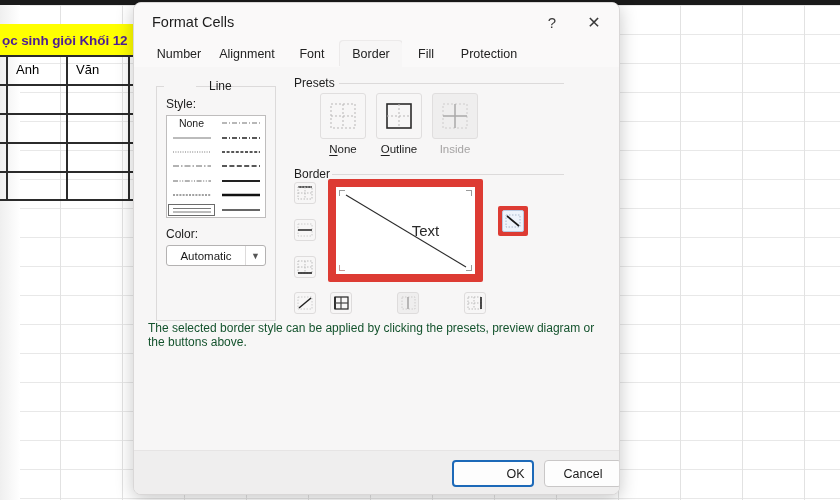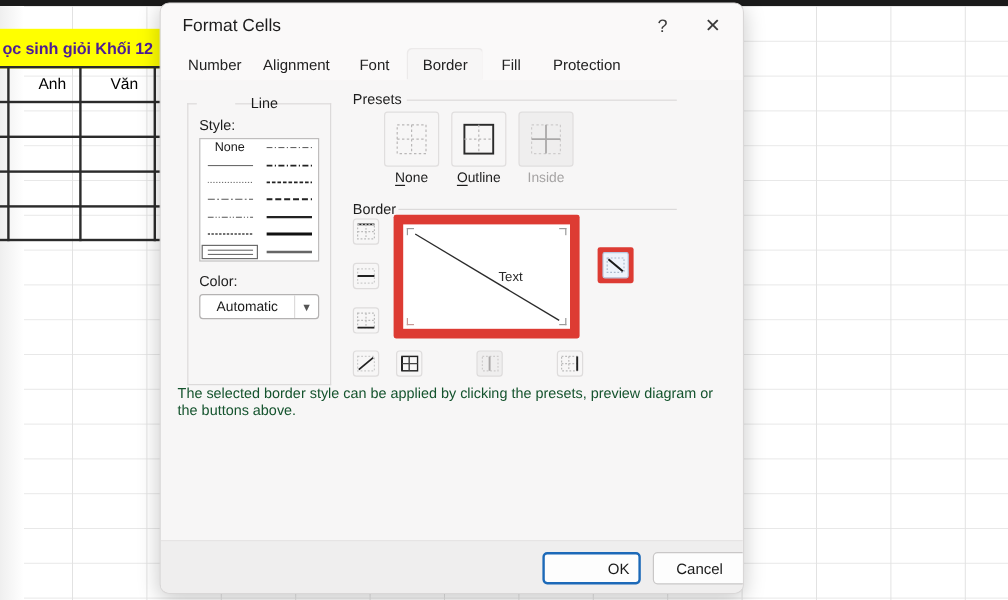--- a/index.html
+++ b/index.html
@@ -52,21 +52,21 @@
   .sheet-row {
     position:absolute; left:0; width:137px; height:29px;
     border-top:2px solid #2b2b2b;
   }
   .sheet-vline {
     position:absolute; top:0; width:0; height:146px;
     border-left:2px solid #2b2b2b;
   }
   .sheet-hdr-cell {
     position:absolute; top:0; height:29px;
-    display:flex; align-items:center; padding-left:24px;
+    display:flex; align-items:center; padding-left:8px;
     font-size:13px; color:#000;
   }
 
   
   #dialog {
     position:absolute; left:133px; top:2px; width:487px; height:493px;
     background:#f7f6f6;
     border:1px solid #d9d7d7;
     border-radius:8px;
     box-shadow: 0 4px 18px rgba(0,0,0,.22);
@@ -196,21 +196,21 @@
     background:#dd3b33;
     border-radius:2px;
   }
   #preview-box {
     position:absolute; left:8px; top:8px; width:139px; height:87px;
     background:#fff;
   }
   #preview-text {
     position:absolute; left:0; top:0; width:100%; height:100%;
     display:flex; align-items:center; justify-content:center;
-    font-size:11px; color:#2a2a2a;padding-left:40px;
+    font-size:15px; color:#2a2a2a;padding-left:40px;
   }
   .corner { position:absolute; width:6px; height:6px; }
   .corner.tl { left:3px; top:3px; border-left:1px solid #9a9a9a; border-top:1px solid #9a9a9a; }
   .corner.tr { right:3px; top:3px; border-right:1px solid #9a9a9a; border-top:1px solid #9a9a9a; }
   .corner.bl { left:3px; bottom:3px; border-left:1px solid #c79a96; border-bottom:1px solid #c79a96; }
   .corner.br { right:3px; bottom:3px; border-right:1px solid #9a9a9a; border-bottom:1px solid #9a9a9a; }
 
   #diag-btn-hl {
     position:absolute; left:364px; top:139px; width:30px; height:30px;
     background:#dd3b33; border-radius:2px;

